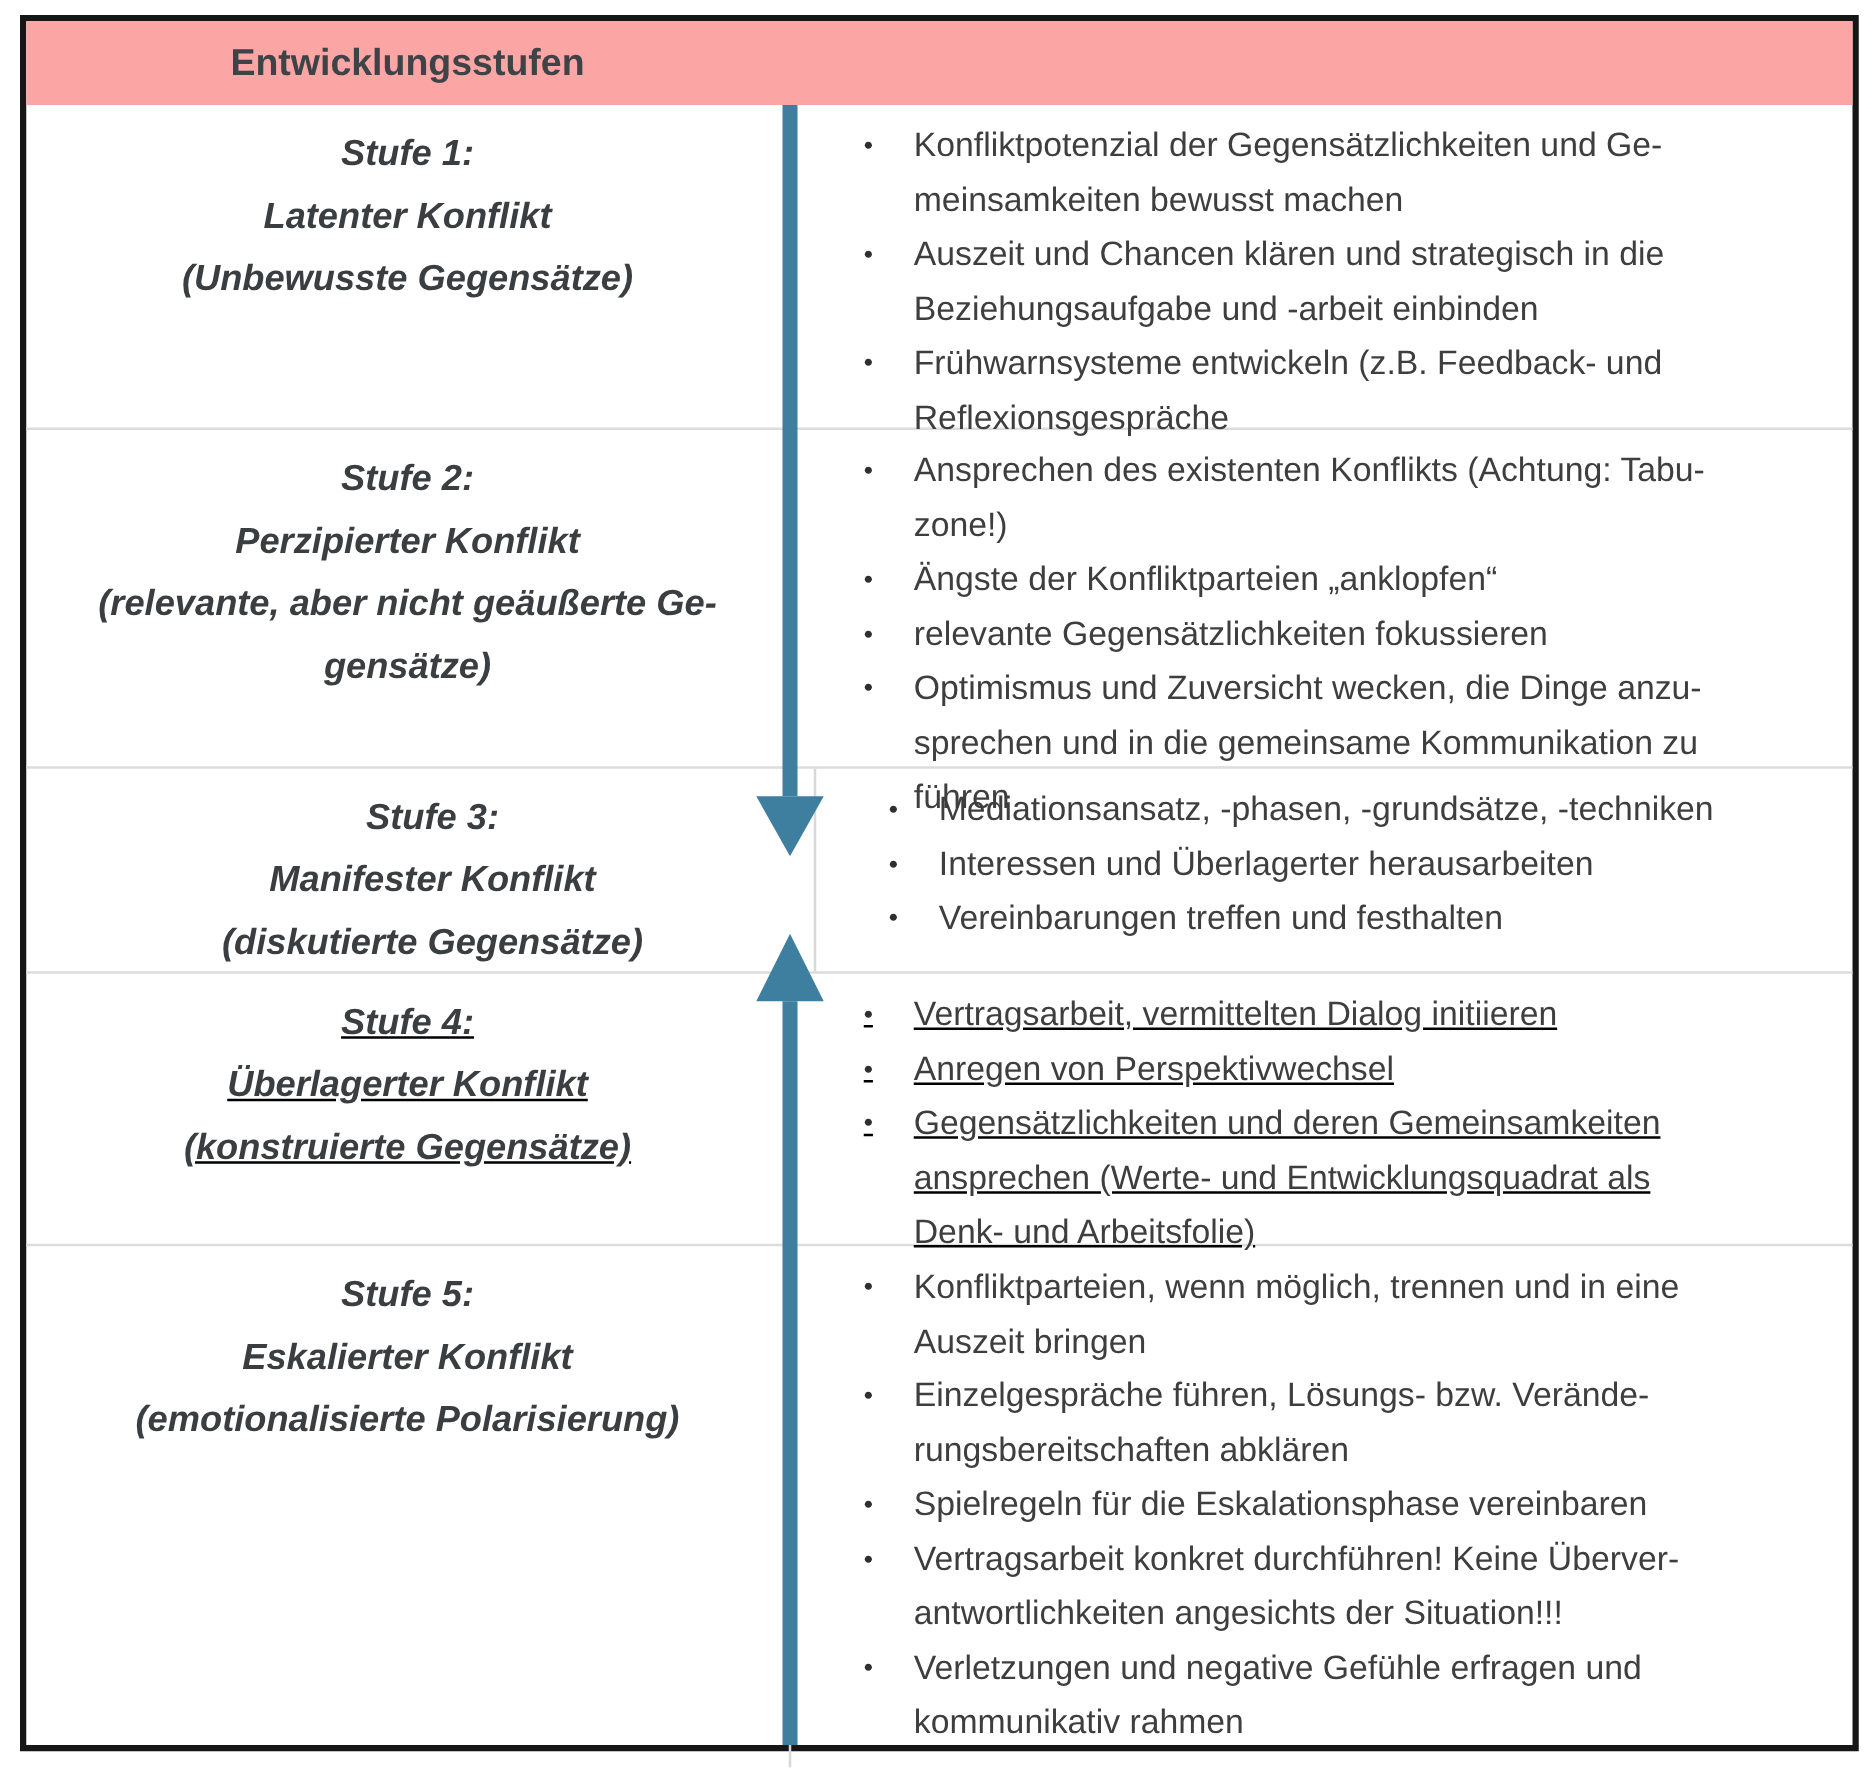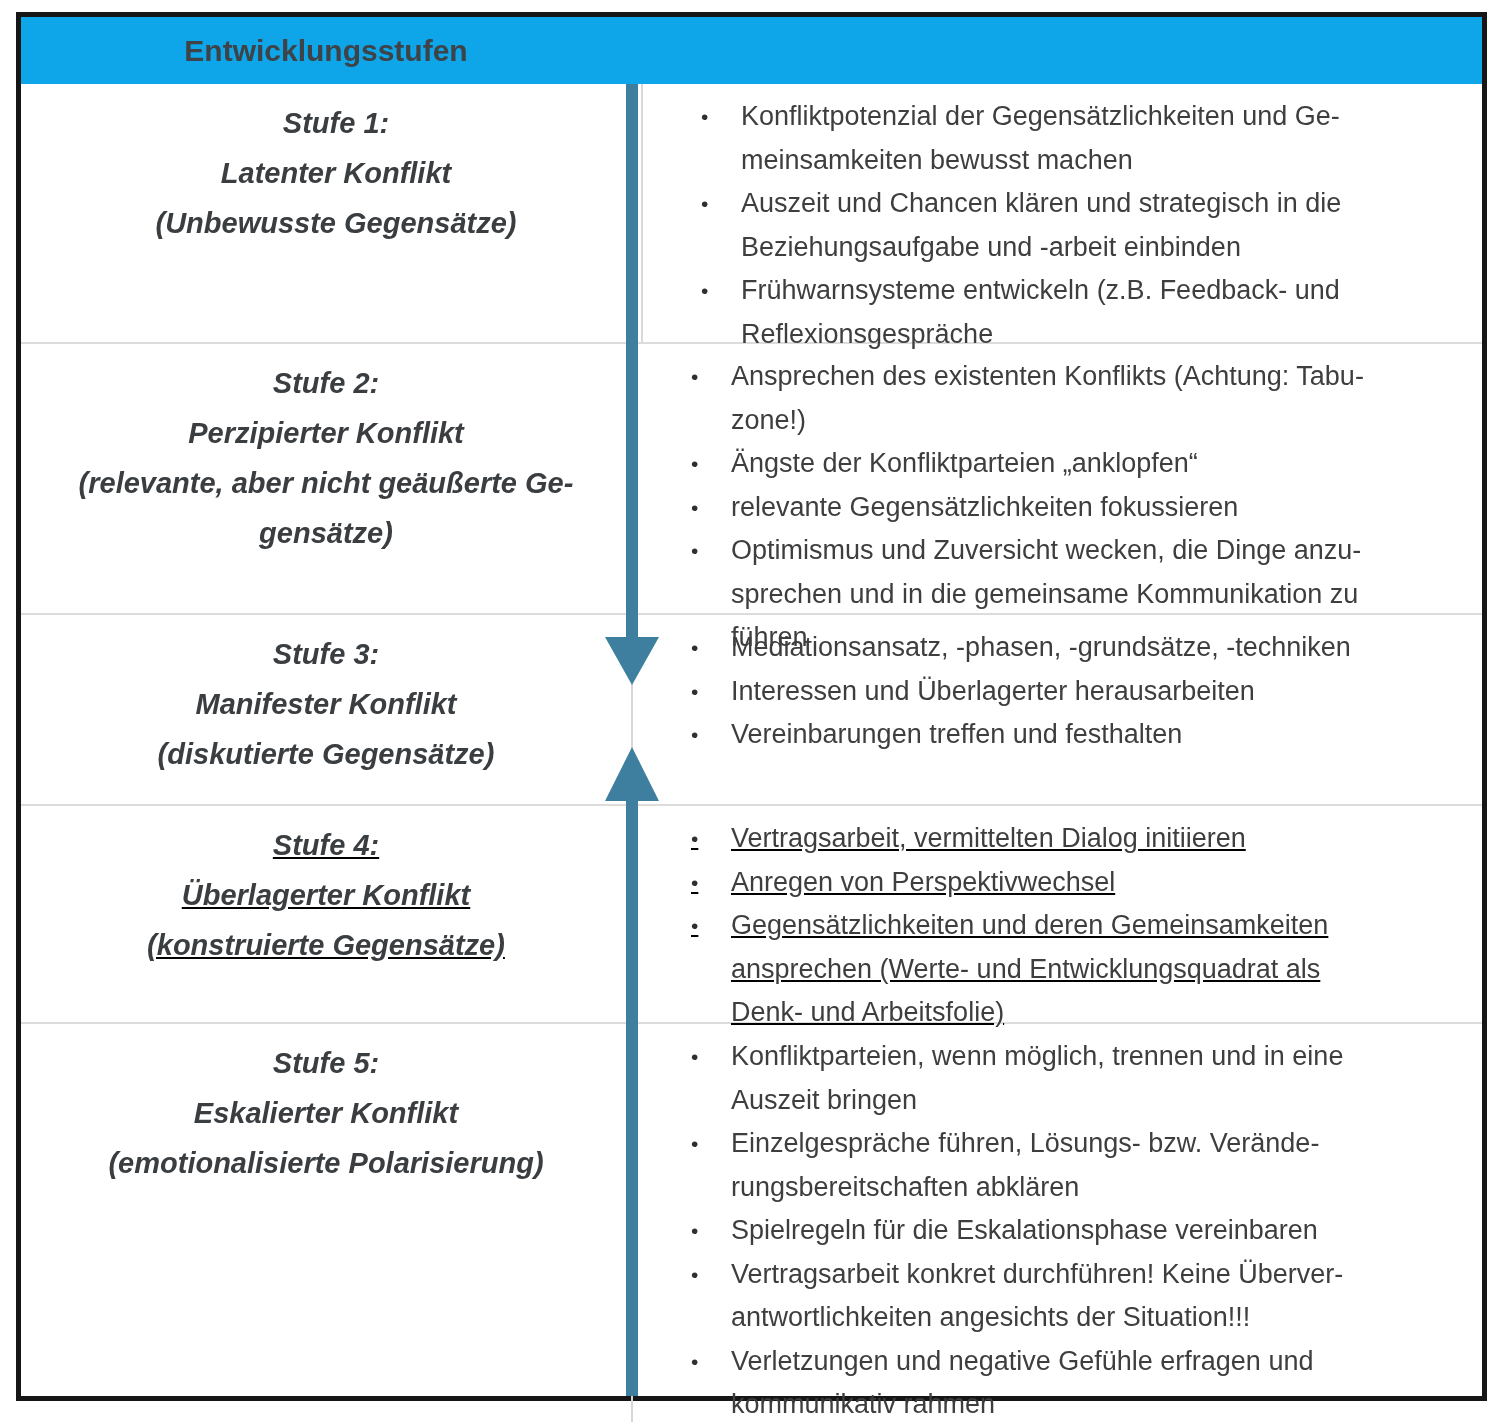--- a/index.html
+++ b/index.html
@@ -13,36 +13,36 @@
     position: absolute;
     left: 16px; top: 12px;
     width: 1471px; height: 1389px;
     border: 5px solid #161616;
     background: #ffffff;
   }
   
   .header-row {
     display: flex;
     height: 67px;
-    background: #0ea5e9;
+    background: #fca5a5;
   }
   .header-cell {
     font-weight: bold;
     font-size: 30px;
     line-height: 67px;
     color: #3e4347;
   }
   .hc-left  { width: 610px; text-align: center; }
   .hc-right { flex: 1; border-left: 2px solid rgba(255,255,255,0.55); padding-left: 14px; }
   
   .tbody { position: relative; height: 1312px; }
   .trow  { display: flex; border-top: 2px solid #dcdcdc; }
-  .trow.r1 { border-top: none; height: 258px; margin-left: 10px; }
+  .trow.r1 { border-top: none; height: 258px; }
   .trow.r2 { height: 271px; }
-  .trow.r3 { height: 191px; }
+  .trow.r3 { height: 164px; padding-left: 20px; }
   .trow.r4 { height: 218px; text-decoration: underline; }
   .trow.r5 { height: 419px; }
   .cell-stage {
     width: 610px;
     padding-top: 14px;
     text-align: center;
     font-style: italic;
     font-weight: bold;
     font-size: 29px;
     line-height: 50px;

